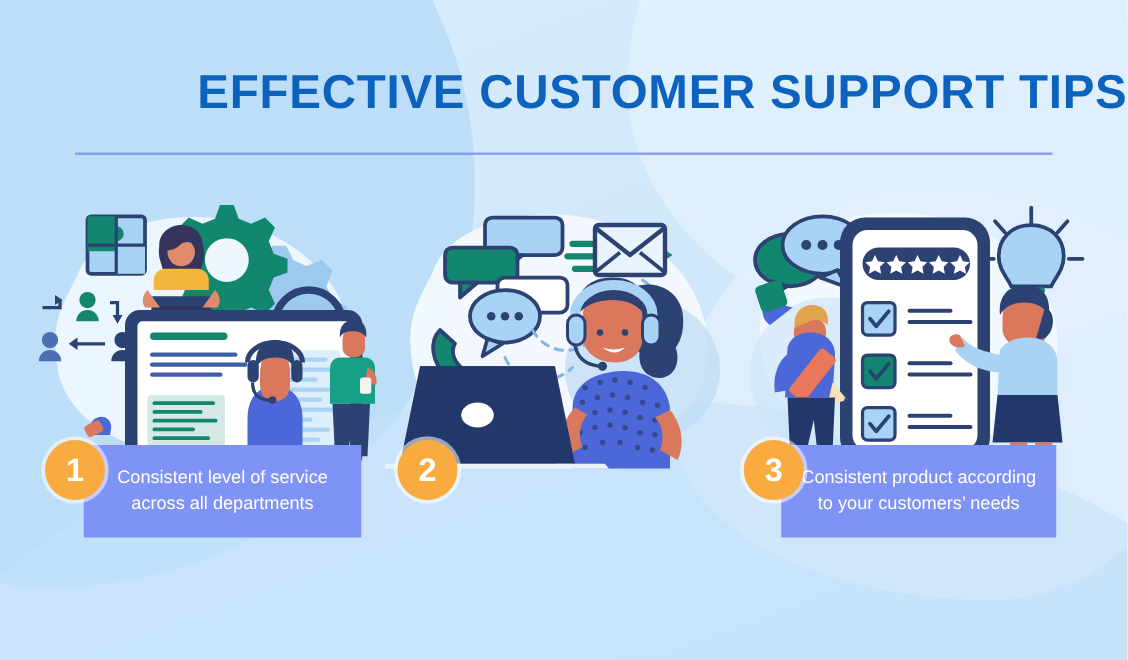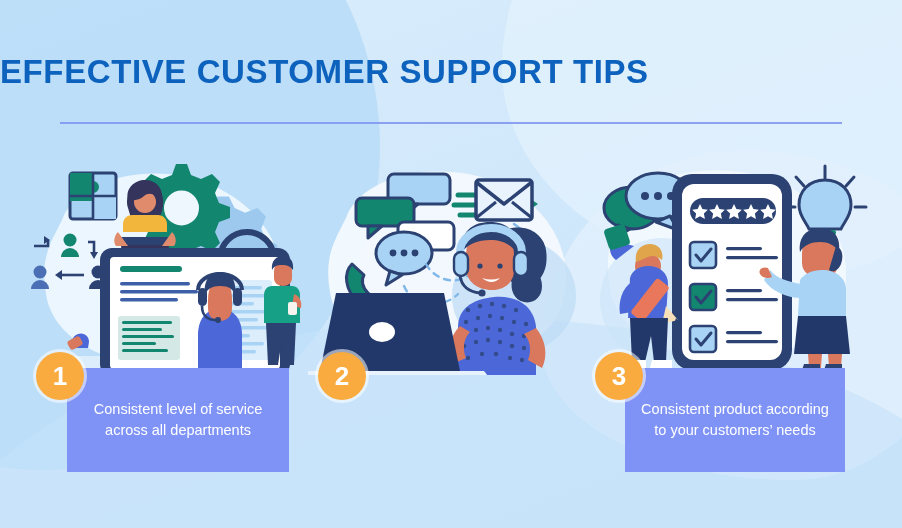--- a/index.html
+++ b/index.html
@@ -61,22 +61,22 @@
     background: #c5e2fa;
     border-radius: 50% 50% 0 0 / 70% 70% 0 0;
     opacity: .55;
   }
 
   
   .title {
     position: absolute;
     left: 0; right: 0;
     top: 53px;
-    text-align: left;
-    font-size: 33px;
+    text-align: right;
+    font-size: 38px;
     font-weight: bold;
     letter-spacing: .6px;
     color: #0d62bd;
     font-family: "Liberation Sans", sans-serif;
   }
   .divider {
     position: absolute;
     left: 60px;
     top: 122px;
     width: 782px;
@@ -108,24 +108,24 @@
     left: 0;
     top: 0;
     width: 290px;
     height: 215px;
   }
   .illus svg { display: block; }
 
   
   .panel {
     position: absolute;
-    top: 208px;
+    top: 196px;
     left: 45px;
     width: 222px;
-    height: 104px;
+    height: 74px;
     background: #7f93f6;
     color: #ffffff;
     display: flex;
     align-items: center;
     justify-content: center;
     text-align: center;
     font-size: 14.5px;
     line-height: 1.45;
     padding: 4px 10px;
     box-sizing: border-box;

